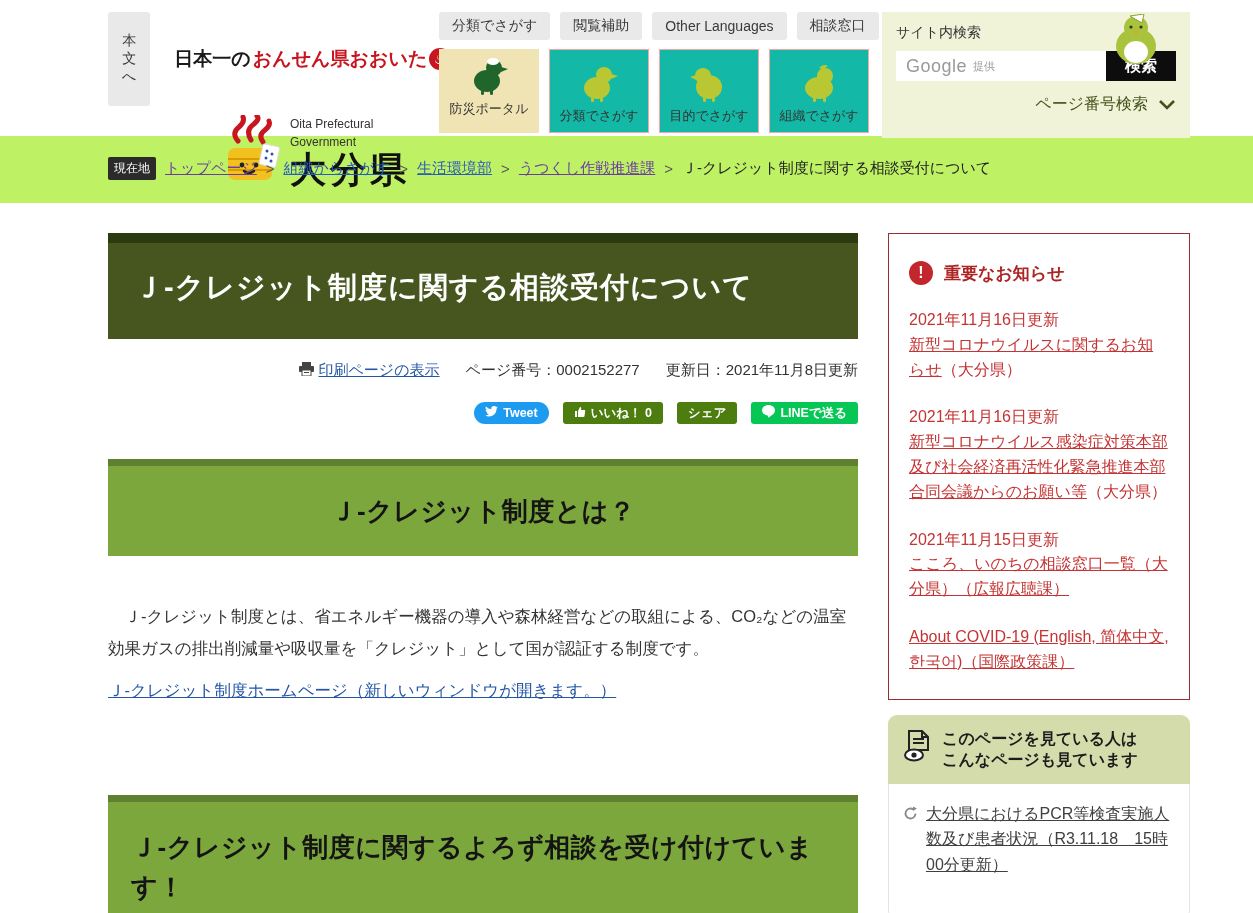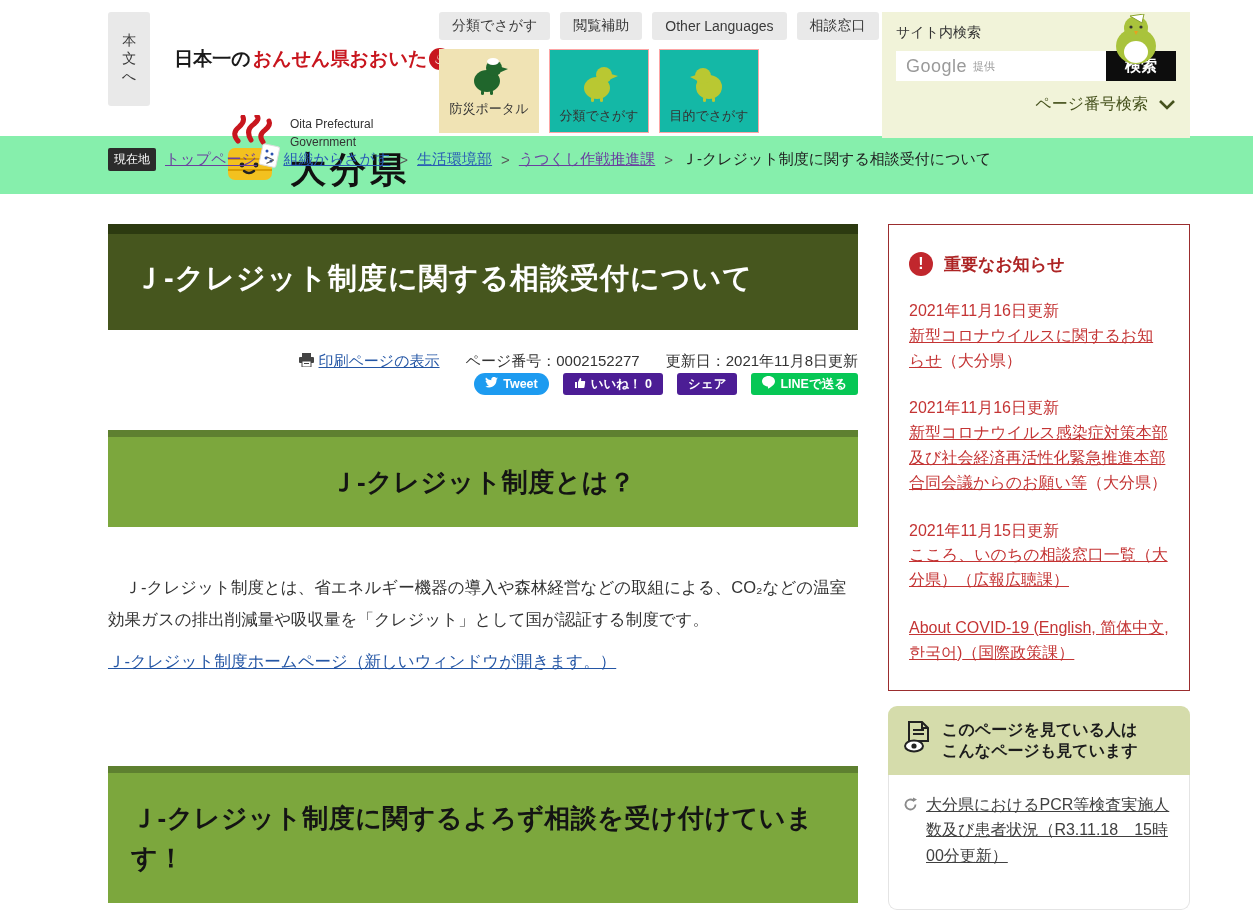--- a/index.html
+++ b/index.html
@@ -32,43 +32,43 @@
   .search-title { font-size:14px; color:#333; }
   .search-row { display:flex; margin-top:9px; height:30px; position:relative; }
   .search-input { flex:1; background:#fff; display:flex; align-items:center; gap:6px; padding:0 10px; cursor:text; }
   .g-logo { color:#9a9a9a; font-size:18px; letter-spacing:0.5px; }
   .g-sub { color:#9a9a9a; font-size:11px; }
   .search-btn { width:70px; background:#0d0d0d; color:#fff; font-size:16px; font-weight:bold; border:none; cursor:pointer; }
   .mascot { position:absolute; right:12px; top:-37px; }
   .pagenum-row { display:flex; justify-content:flex-end; align-items:center; gap:10px; margin-top:13px; color:#46521d; font-size:16px; cursor:pointer; }
 
   
-  .crumb-strip { background:#86efac; margin-top:0; padding:12px 0 23px; }
+  .crumb-strip { background:#bef264; margin-top:0; padding:21px 0 23px; }
   .crumbs { display:flex; align-items:center; gap:9px; font-size:15px; flex-wrap:nowrap; white-space:nowrap; }
   .crumb-badge { background:#2b2b2b; color:#fff; font-size:12px; padding:3px 6px; border-radius:2px; flex:none; }
   .crumbs a { text-decoration:underline; cursor:pointer; }
   .crumbs .visited { color:#6a3fa0; }
   .crumbs .link { color:#2a5db5; }
   .crumbs .sep { color:#555; }
   .crumbs .current { color:#222; }
 
   
   .main-wrap { display:flex; gap:30px; margin-top:30px; align-items:flex-start; }
   .col-left { width:750px; flex:none; }
   .col-right { width:302px; flex:none; }
 
   .page-title { background:#46561e; border-top:10px solid #2c3a10; color:#fff; font-size:29px; font-weight:bold; padding:25px 26px 31px; letter-spacing:1px; }
 
   .meta-row { margin-top:22px; display:flex; justify-content:flex-end; align-items:center; gap:26px; font-size:15px; color:#333; }
   .print-link { display:flex; align-items:center; gap:5px; color:#2456a5; text-decoration:underline; cursor:pointer; }
 
-  .share-row { margin-top:2px; display:flex; justify-content:flex-end; align-items:flex-start; gap:14px; }
+  .share-row { margin-top:22px; display:flex; justify-content:flex-end; align-items:flex-start; gap:14px; }
   .share-btn { display:flex; align-items:center; gap:5px; color:#fff; font-size:12.5px; font-weight:bold; height:22px; padding:0 11px; border:none; cursor:pointer; white-space:nowrap; }
   .tweet { background:#1d9bf0; border-radius:11px; }
-  .fb { background:#4c1d95; border-radius:3px; }
+  .fb { background:#4d7c0f; border-radius:3px; }
   .line { background:#06c755; border-radius:3px; }
 
   .sec-heading { background:#7ca73d; border-top:7px solid #5e8030; color:#141414; font-size:26px; font-weight:bold; padding:25px 23px; line-height:1.55; letter-spacing:0.5px; }
   .sec1 { margin-top:35px;text-align:center; }
   .sec2 { margin-top:93px; }
   .body-text { margin-top:44px; font-size:16.5px; color:#333; line-height:1.95; }
   .body-link-row { margin-top:15px; font-size:16.5px; }
   .body-link-row a { color:#2456a5; text-decoration:underline; cursor:pointer; }
 
   
@@ -176,20 +176,34 @@
                 <ellipse cx="20" cy="23" rx="13" ry="12"></ellipse>
                 <circle cx="14" cy="12" r="8"></circle>
                 <polygon points="7,11 1,13 7,16"></polygon>
                 <rect x="14" y="33" width="3" height="5" rx="1.5"></rect>
                 <rect x="23" y="33" width="3" height="5" rx="1.5"></rect>
               </g>
             </svg>
           </span>
           <span>目的でさがす</span>
         </div>
+        <div class="icon-btn outline">
+          <span>
+            <svg width="40" height="38" viewBox="0 0 40 38">
+              <g fill="#b9c832">
+                <ellipse cx="20" cy="24" rx="14" ry="11"></ellipse>
+                <circle cx="26" cy="12" r="8"></circle>
+                <path d="M20 4 q4 -5 9 -2 q-3 1 -4 4 z"></path>
+                <rect x="14" y="33" width="3" height="5" rx="1.5"></rect>
+                <rect x="24" y="33" width="3" height="5" rx="1.5"></rect>
+              </g>
+            </svg>
+          </span>
+          <span>組織でさがす</span>
+        </div>
       </div>
     </div>
 
     <div class="hdr-right">
       <div class="search-title">サイト内検索</div>
       <div class="search-row">
         <span class="mascot">
           <svg width="56" height="52" viewBox="0 0 56 52">
             <g fill="#a9c33c">
               <ellipse cx="28" cy="32" rx="20" ry="18"></ellipse>

